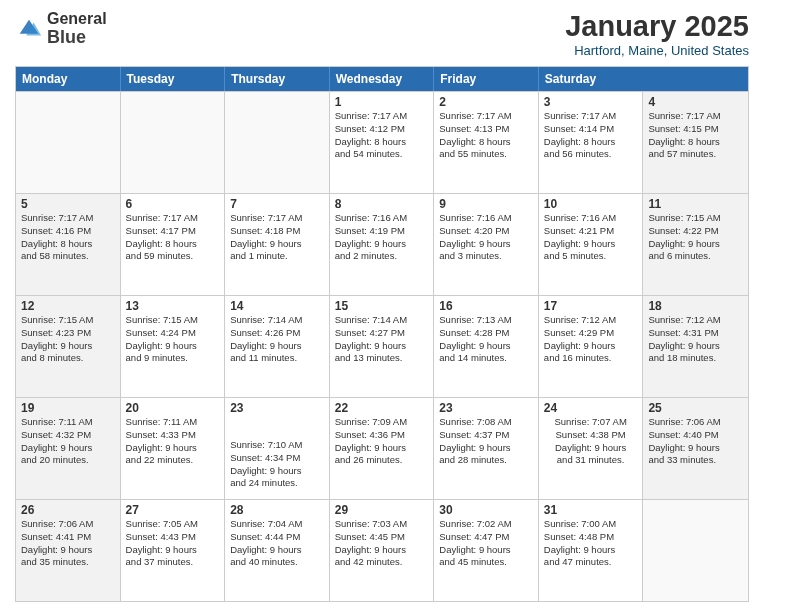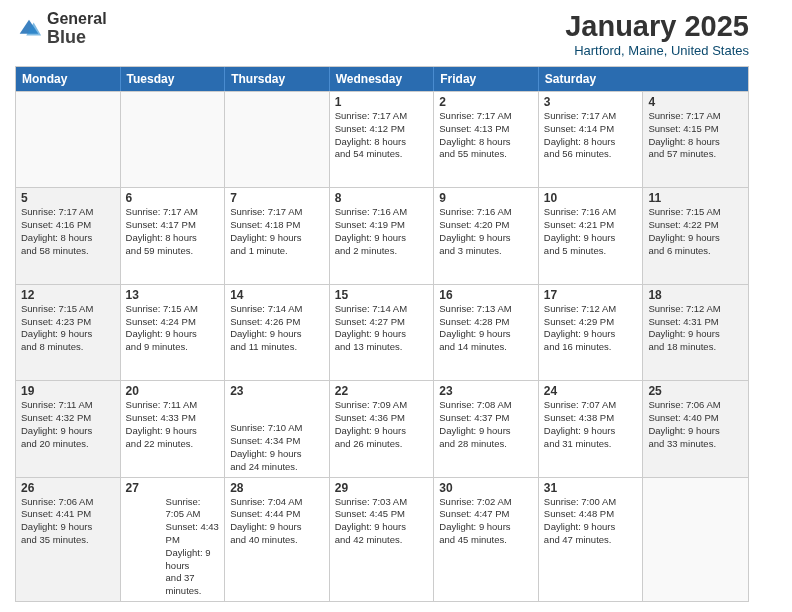--- a/index.html
+++ b/index.html
@@ -313,21 +313,21 @@
           </div>
           <div class="cal-cell">
             <span class="day-num">23</span>
             <div class="cell-text" style="white-space: pre-line;">Sunrise: 7:08 AM
 Sunset: 4:37 PM
 Daylight: 9 hours
 and 28 minutes.</div>
           </div>
           <div class="cal-cell">
             <span class="day-num">24</span>
-            <div class="cell-text" style="white-space: pre-line;">Sunrise: 7:07 AM
+            <div class="cell-text" style="white-space: pre-line; text-align: center;">Sunrise: 7:07 AM
 Sunset: 4:38 PM
 Daylight: 9 hours
 and 31 minutes.</div>
           </div>
           <div class="cal-cell shaded">
             <span class="day-num">25</span>
             <div class="cell-text" style="white-space: pre-line;">Sunrise: 7:06 AM
 Sunset: 4:40 PM
 Daylight: 9 hours
 and 33 minutes.</div>
@@ -336,21 +336,21 @@
         <div class="cal-row">
           <div class="cal-cell shaded">
             <span class="day-num">26</span>
             <div class="cell-text" style="white-space: pre-line;">Sunrise: 7:06 AM
 Sunset: 4:41 PM
 Daylight: 9 hours
 and 35 minutes.</div>
           </div>
           <div class="cal-cell">
             <span class="day-num">27</span>
-            <div class="cell-text" style="white-space: pre-line; margin-left: 40px;">Sunrise: 7:05 AM
+            <div class="cell-text" style="white-space: pre-line;">Sunrise: 7:05 AM
 Sunset: 4:43 PM
 Daylight: 9 hours
 and 37 minutes.</div>
           </div>
           <div class="cal-cell">
             <span class="day-num">28</span>
             <div class="cell-text" style="white-space: pre-line;">Sunrise: 7:04 AM
 Sunset: 4:44 PM
 Daylight: 9 hours
 and 40 minutes.</div>

